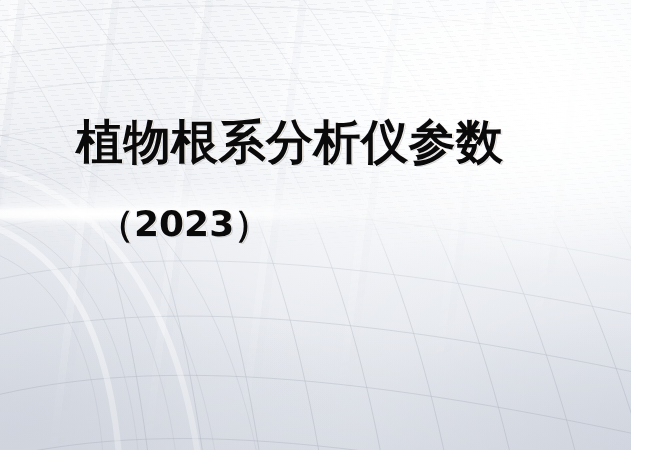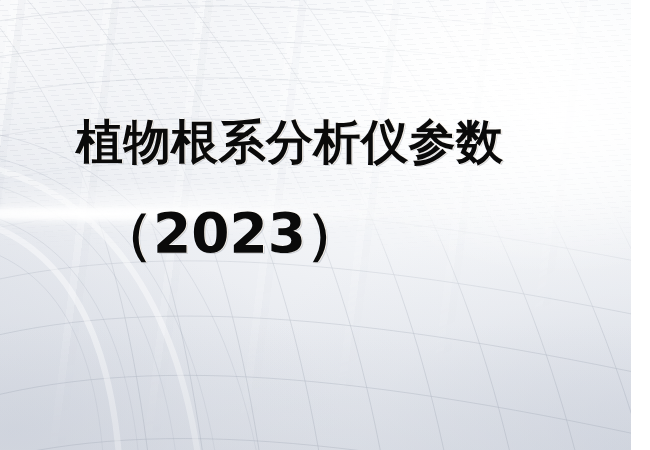--- a/index.html
+++ b/index.html
@@ -128,21 +128,21 @@
 
   .title-line-1 {
     margin-left: 76px;
     font-size: 47px;
     letter-spacing: 0.5px;
   }
 
   .title-line-2 {
     margin-left: 98px;
     margin-top: 41px;
-    font-size: 55px;
+    font-size: 36px;
     letter-spacing: 0px;
   }
 </style>
 </head>
 <body>
 
 <div id="slide">
 
   <div class="bg-layer bg-base"></div>
   <div class="bg-layer bg-tint-bl"></div>

